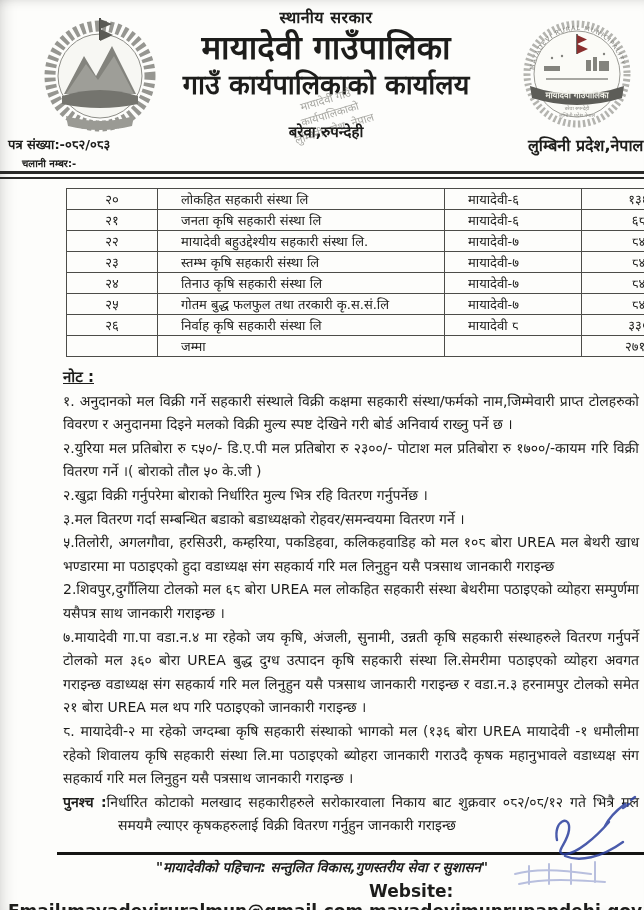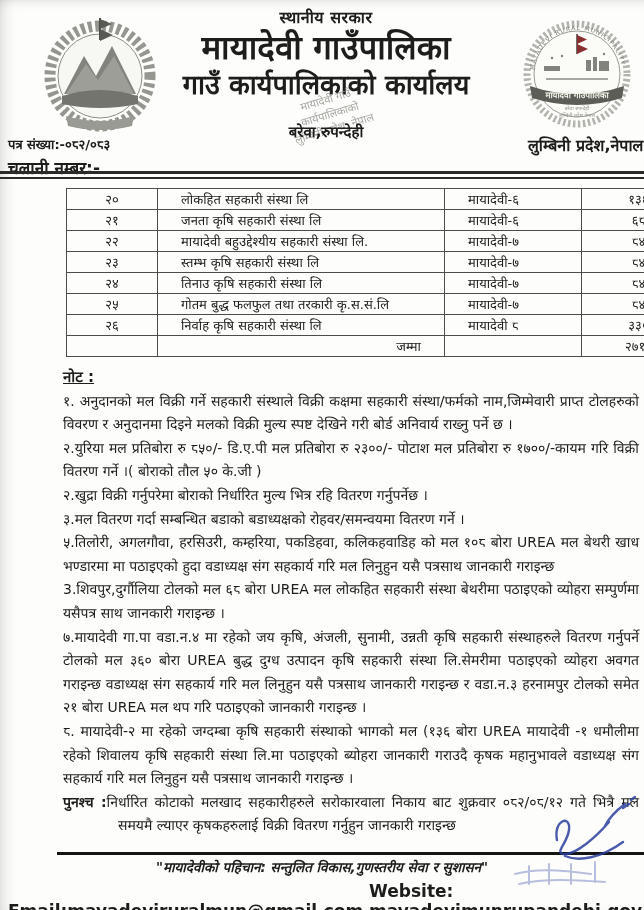--- a/index.html
+++ b/index.html
@@ -17,34 +17,34 @@
   .muni-line{font-size:33px;font-weight:bold;line-height:1.12;margin-top:2px;}
   .office-line{font-size:27px;font-weight:bold;line-height:1.12;margin-top:3px;}
   .place-line{font-size:15px;font-weight:bold;margin-top:21px;position:relative;z-index:2;}
   .stamp-faint{
     position:absolute;left:250px;top:92px;width:160px;z-index:1;
     transform:rotate(-17deg);color:#90908a;opacity:.8;
     font-size:11px;line-height:15px;text-align:center;pointer-events:none;
   }
   .province-line{position:absolute;left:528px;top:134px;font-size:16px;font-weight:bold;}
   .letter-no{position:absolute;left:8px;top:135px;font-size:13px;font-weight:bold;}
-  .dispatch-no{position:absolute;left:8px;top:156px;font-size:17px;font-weight:bold;}
+  .dispatch-no{position:absolute;left:22px;top:156px;font-size:10px;font-weight:bold;}
   .head-rule{position:absolute;left:0;top:171px;width:644px;height:3px;
     border-top:3px solid #2a2a28;border-bottom:2px solid #2a2a28;}
   
   table.coop{position:absolute;left:66px;top:188px;width:552px;border-collapse:collapse;table-layout:fixed;}
   table.coop td{border:1px solid #4c4c48;height:20px;font-size:13px;padding:0 23px;
     white-space:nowrap;overflow:hidden;}
   td.c-sn{width:44px;text-align:center;}
   td.c-name{width:240px;}
   td.c-ward{width:90px;}
   td.c-qty{width:67px;text-align:center;}
   td.c-e1{width:55px;}
   td.c-e2{width:56px;}
-  tr.total-row td.c-name{text-align:right;}
+  tr.total-row td.c-name{text-align:left;}
   
   .notes{position:absolute;left:63px;top:366px;width:576px;font-size:14px;line-height:23.6px;text-align:justify;}
   .notes-heading{font-weight:bold;text-decoration:underline;font-size:15px;margin:0 0 3px 0;}
   .notes p{margin:0;}
   .postscript{margin-top:2px;text-indent:-55px;padding-left:55px;}
   .ps-label{font-weight:bold;}
   
   .footer-rule{position:absolute;left:57px;top:852px;width:587px;border-top:3px solid #151513;}
   .motto{position:absolute;left:0;top:858px;width:644px;text-align:center;
     font-weight:bold;font-style:italic;font-size:13.5px;}
@@ -189,21 +189,21 @@
     </tbody>
   </table>
 
   <div class="notes">
     <p class="notes-heading">नोट :</p>
     <p>१. अनुदानको मल विक्री गर्ने सहकारी संस्थाले विक्री कक्षमा सहकारी संस्था/फर्मको नाम,जिम्मेवारी प्राप्त टोलहरुको विवरण र अनुदानमा दिइने मलको विक्री मुल्य स्पष्ट देखिने गरी बोर्ड अनिवार्य राख्नु पर्ने छ ।</p>
     <p>२.युरिया मल प्रतिबोरा रु ८५०/- डि.ए.पी मल प्रतिबोरा रु २३००/- पोटाश मल प्रतिबोरा रु १७००/-कायम गरि विक्री वितरण गर्ने ।( बोराको तौल ५० के.जी )</p>
     <p>२.खुद्रा विक्री गर्नुपरेमा बोराको निर्धारित मुल्य भित्र रहि वितरण गर्नुपर्नेछ ।</p>
     <p>३.मल वितरण गर्दा सम्बन्धित बडाको बडाध्यक्षको रोहवर/समन्वयमा वितरण गर्ने ।</p>
     <p>५.तिलोरी, अगलगौवा, हरसिउरी, कम्हरिया, पकडिहवा, कलिकहवाडिह को मल १०८ बोरा UREA मल बेथरी खाध भण्डारमा मा पठाइएको हुदा वडाध्यक्ष संग सहकार्य गरि मल लिनुहुन यसै पत्रसाथ जानकारी गराइन्छ</p>
-    <p>3.शिवपुर,दुर्गौलिया टोलको मल ६८ बोरा UREA मल लोकहित सहकारी संस्था बेथरीमा पठाइएको व्योहरा सम्पुर्णमा यसैपत्र साथ जानकारी गराइन्छ ।</p>
+    <p>2.शिवपुर,दुर्गौलिया टोलको मल ६८ बोरा UREA मल लोकहित सहकारी संस्था बेथरीमा पठाइएको व्योहरा सम्पुर्णमा यसैपत्र साथ जानकारी गराइन्छ ।</p>
     <p>७.मायादेवी गा.पा वडा.न.४ मा रहेको जय कृषि, अंजली, सुनामी, उन्नती कृषि सहकारी संस्थाहरुले वितरण गर्नुपर्ने टोलको मल ३६० बोरा UREA बुद्ध दुग्ध उत्पादन कृषि सहकारी संस्था लि.सेमरीमा पठाइएको व्योहरा अवगत गराइन्छ वडाध्यक्ष संग सहकार्य गरि मल लिनुहुन यसै पत्रसाथ जानकारी गराइन्छ र वडा.न.३ हरनामपुर टोलको समेत २१ बोरा UREA मल थप गरि पठाइएको जानकारी गराइन्छ ।</p>
     <p>८. मायादेवी-२ मा रहेको जग्दम्बा कृषि सहकारी संस्थाको भागको मल (१३६ बोरा UREA मायादेवी -१ धमौलीमा रहेको शिवालय कृषि सहकारी संस्था लि.मा पठाइएको ब्योहरा जानकारी गराउदै कृषक महानुभावले वडाध्यक्ष संग सहकार्य गरि मल लिनुहुन यसै पत्रसाथ जानकारी गराइन्छ ।</p>
     <p class="postscript"><span class="ps-label">पुनश्च :</span><span>निर्धारित कोटाको मलखाद सहकारीहरुले सरोकारवाला निकाय बाट शुक्रवार  ०८२/०८/१२ गते भित्रै मल समयमै ल्याएर कृषकहरुलाई विक्री वितरण गर्नुहुन जानकारी गराइन्छ</span></p>
   </div>
 
   <div class="footer-rule"></div>
   <div class="motto">"मायादेवीको पहिचान: सन्तुलित विकास,गुणस्तरीय सेवा र सुशासन"</div>
   <div class="contact-line">
     <span>Email:mayadeviruralmun@gmail.com</span>
     <span class="contact-dashes"></span>

